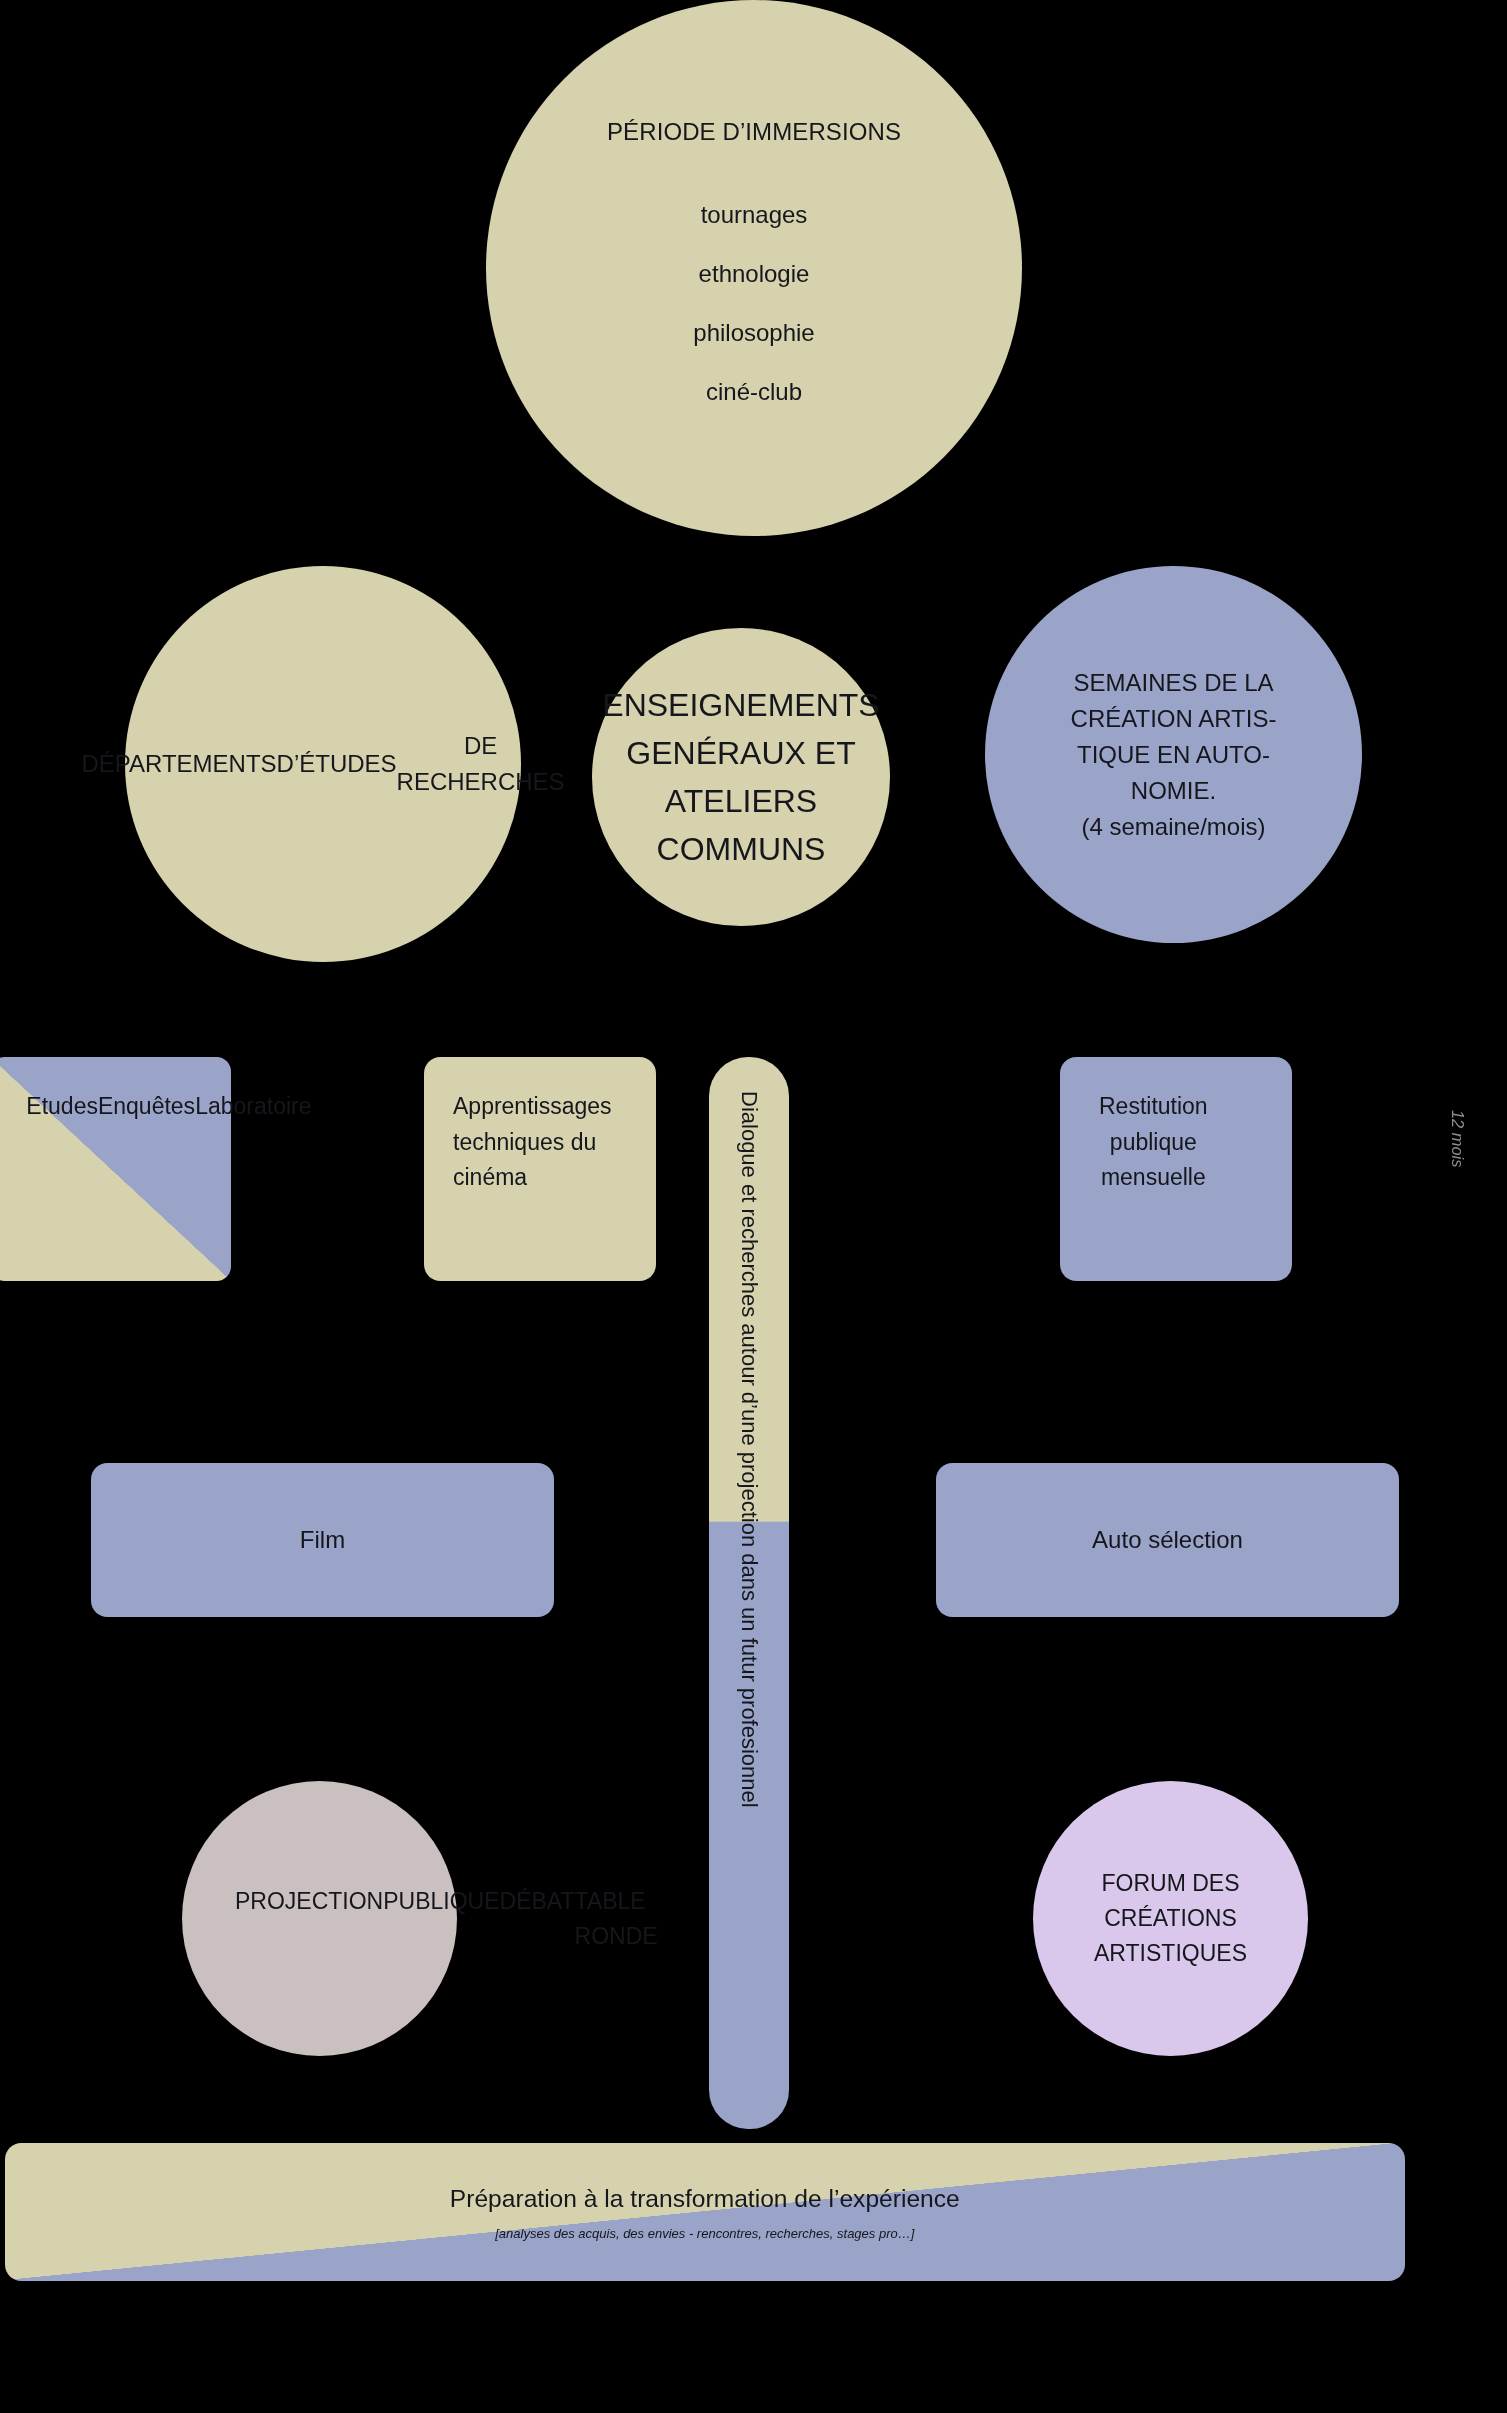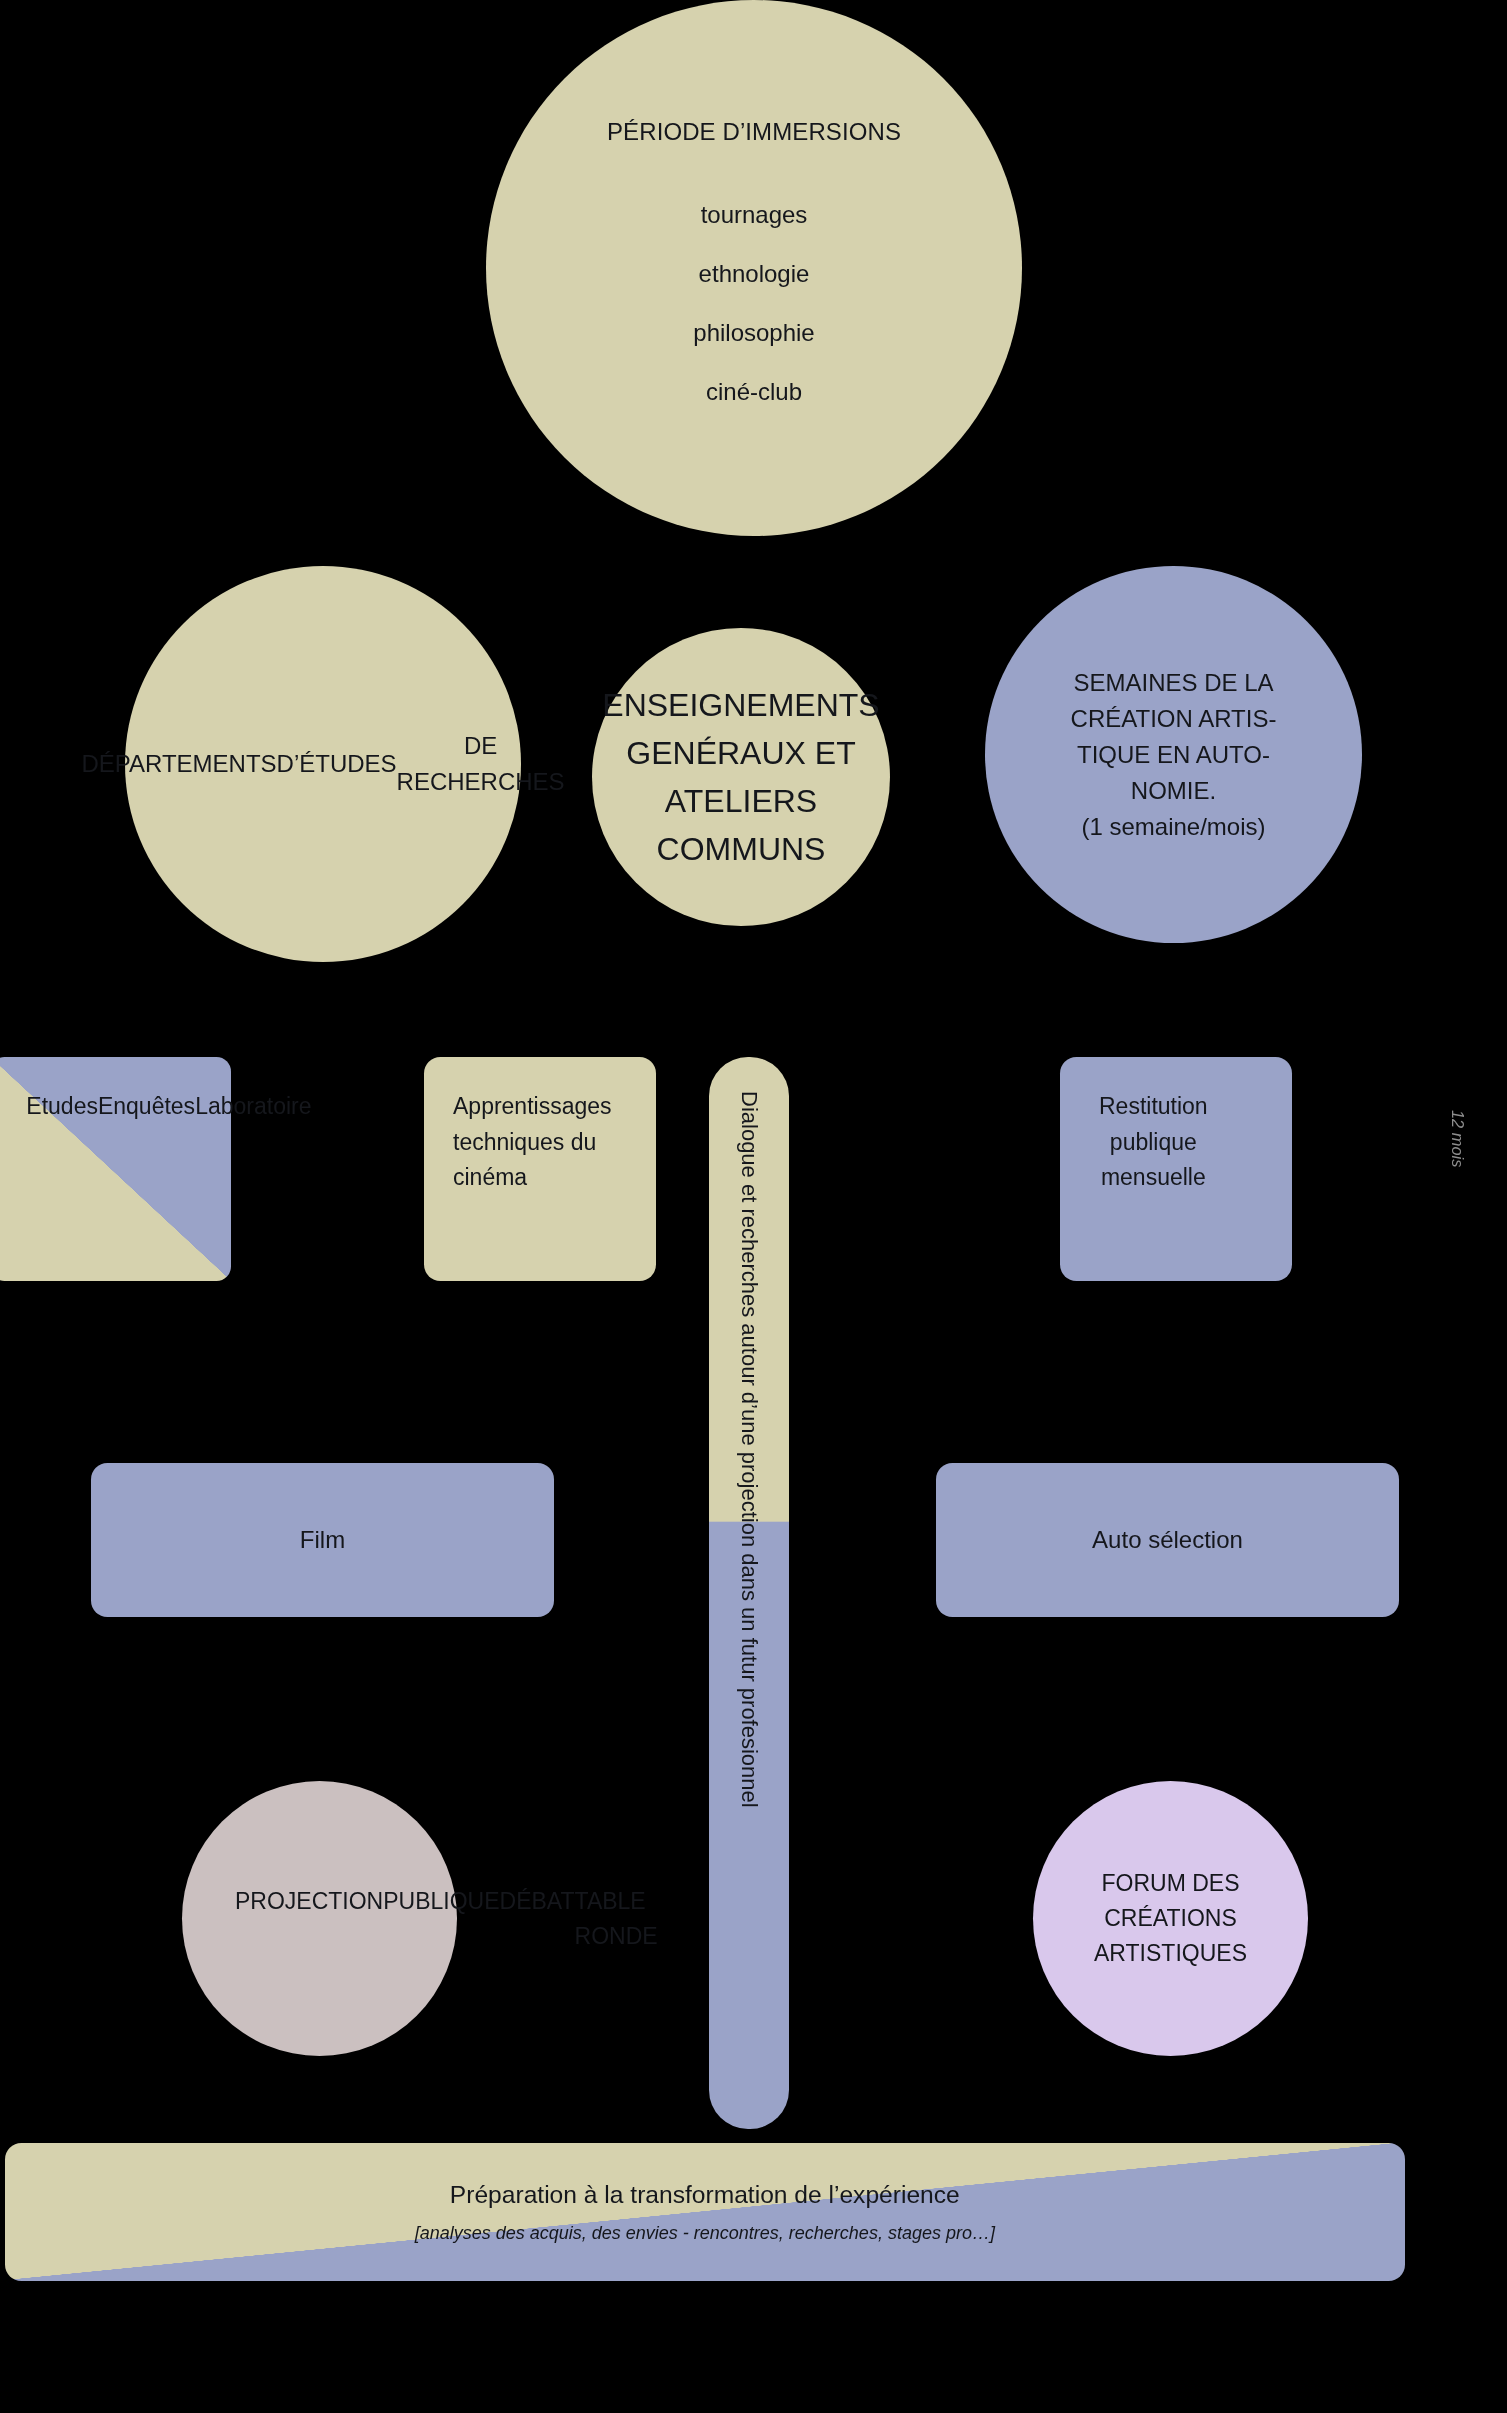--- a/index.html
+++ b/index.html
@@ -129,21 +129,21 @@
 
   
   #prepa {
     left: 4.8px; top: 2143px; width: 1400px; height: 138px;
     border-radius: 16.4px;
     background:
       linear-gradient(to bottom right, #d6d2ae 0 49.6%, #9aa3c8 49.7% 100%);
     flex-direction: column;
   }
   #prepa .t1 { font-size: 24.6px; }
-  #prepa .t2 { font-size: 18px; font-style: italic; margin-top: 5.8px; }
+  #prepa .t2 { font-size: 13px; font-style: italic; margin-top: 5.8px; }
 
   
   #mois {
     position: absolute;
     left: 1467px; top: 1110px;
     font-size: 16.4px; font-style: italic; color: #8d8d8d;
     transform-origin: left top;
     transform: rotate(90deg);
     white-space: nowrap;
   }
@@ -172,21 +172,21 @@
     <span class="ln">GENÉRAUX ET</span>
     <span class="ln">ATELIERS</span>
     <span class="ln">COMMUNS</span>
   </div>
 
   <div class="node circle blue" id="semaines">
     <span class="ln">SEMAINES DE LA</span>
     <span class="ln">CRÉATION ARTIS-</span>
     <span class="ln">TIQUE EN AUTO-</span>
     <span class="ln">NOMIE.</span>
-    <span class="ln">(1 semaine/mois)</span>
+    <span class="ln">(4 semaine/mois)</span>
   </div>
 
   <div class="node" id="etudes">
     <div class="inner">
       <span class="ln">Etudes</span>
       <span class="ln">Enquêtes</span>
       <span class="ln">Laboratoire</span>
     </div>
   </div>
 

